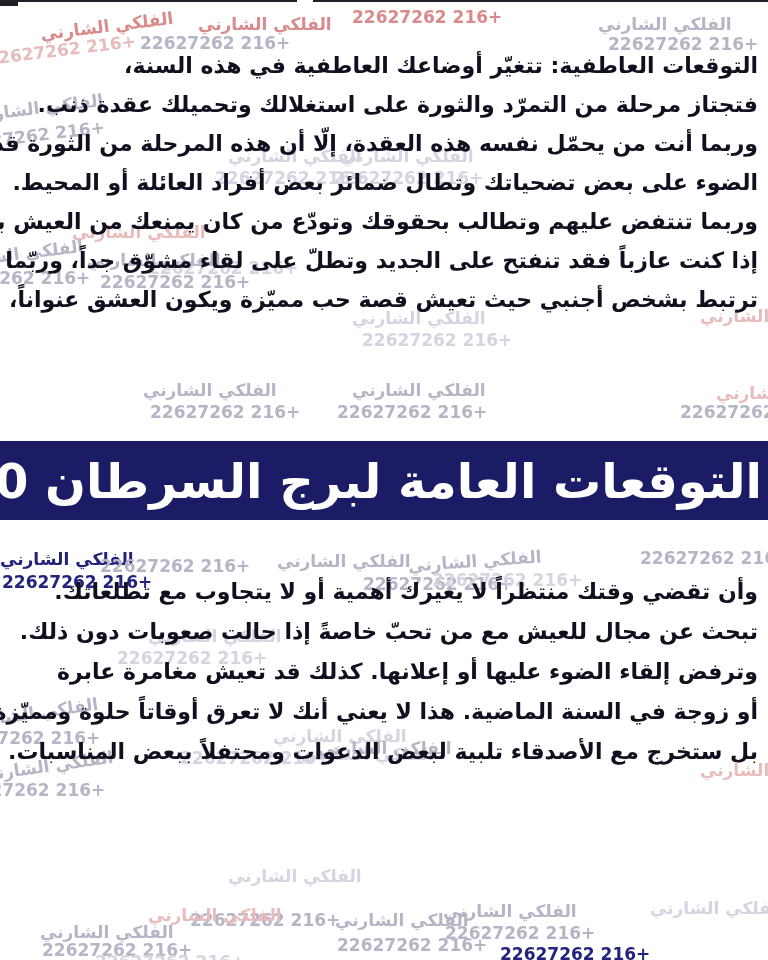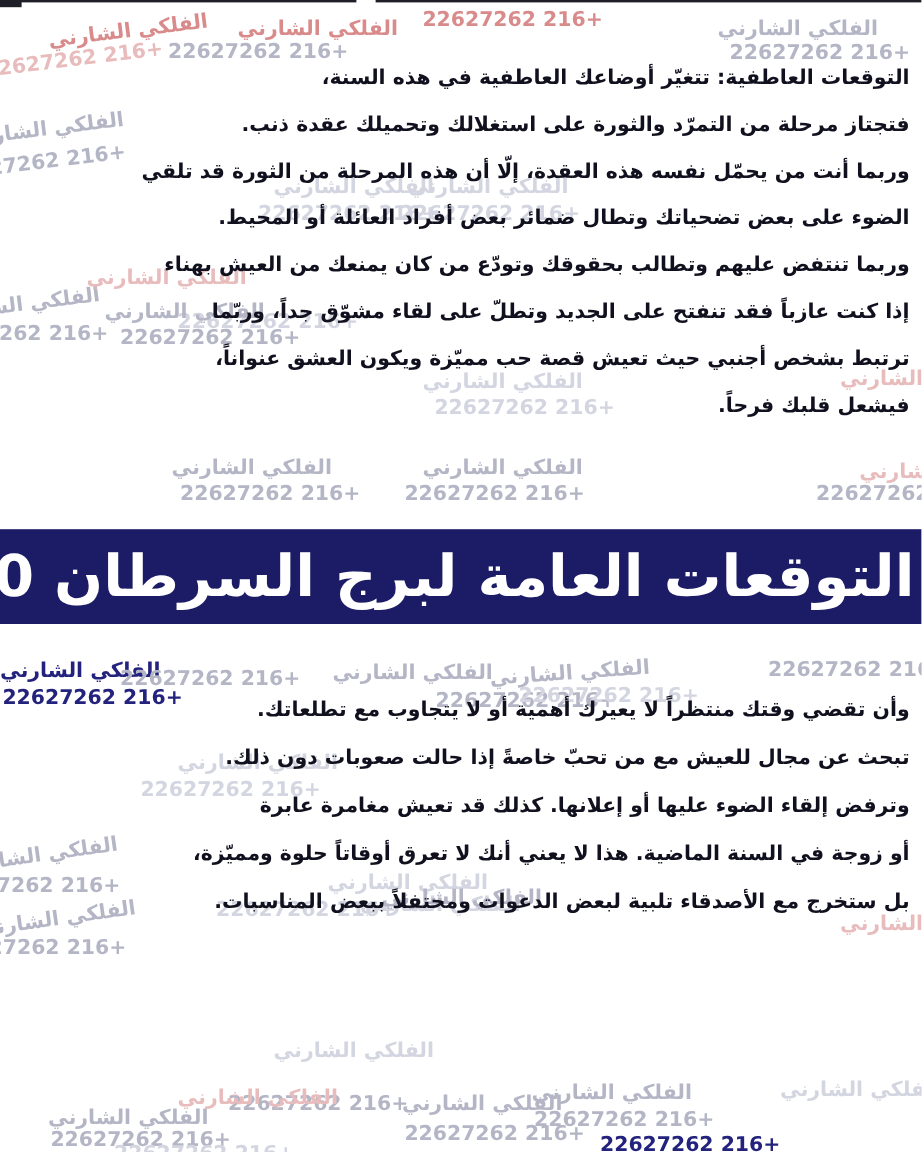--- a/index.html
+++ b/index.html
@@ -32,21 +32,21 @@
   .wm-navy{color:#23237d;}
 
   
   .para{
     position:absolute;left:6px;right:10px;
     direction:rtl;text-align:right;
     z-index:2;
     color:#10101e;
     font-weight:bold;
   }
-  .para .pline{font-size:17px;white-space:nowrap;}
+  .para .pline{font-size:22px;white-space:nowrap;}
   .para-top{top:46px;}
   .para-top .pline{height:39px;line-height:39px;}
   .para-bottom{top:572px;}
   .para-bottom .pline{height:40px;line-height:40px;}
 
   
   .banner{
     position:absolute;left:0;top:441px;
     width:768px;height:79px;
     background:#1c1c66;
@@ -133,21 +133,20 @@
     </div>
 
   <div class="para para-top" id="para-top">
       <div class="pline">التوقعات العاطفية: تتغيّر أوضاعك العاطفية في هذه السنة،</div>
       <div class="pline">فتجتاز مرحلة من التمرّد والثورة على استغلالك وتحميلك عقدة ذنب.</div>
       <div class="pline">وربما أنت من يحمّل نفسه هذه العقدة، إلّا أن هذه المرحلة من الثورة قد تلقي</div>
       <div class="pline">الضوء على بعض تضحياتك وتطال ضمائر بعض أفراد العائلة أو المحيط.</div>
       <div class="pline">وربما تنتفض عليهم وتطالب بحقوقك وتودّع من كان يمنعك من العيش بهناء</div>
       <div class="pline">إذا كنت عازباً فقد تنفتح على الجديد وتطلّ على لقاء مشوّق جداً، وربّما</div>
       <div class="pline">ترتبط بشخص أجنبي حيث تعيش قصة حب مميّزة ويكون العشق عنواناً،</div>
-      <div class="pline">فيشعل قلبك فرحاً.</div>
     </div>
 
   <div class="banner">
     <div class="banner-title">التوقعات العامة لبرج السرطان 2020</div>
   </div>
 
   <div class="para para-bottom" id="para-bottom">
       <div class="pline">وأن تقضي وقتك منتظراً لا يعيرك أهمية أو لا يتجاوب مع تطلعاتك.</div>
       <div class="pline">تبحث عن مجال للعيش مع من تحبّ خاصةً إذا حالت صعوبات دون ذلك.</div>
       <div class="pline">وترفض إلقاء الضوء عليها أو إعلانها. كذلك قد تعيش مغامرة عابرة</div>

